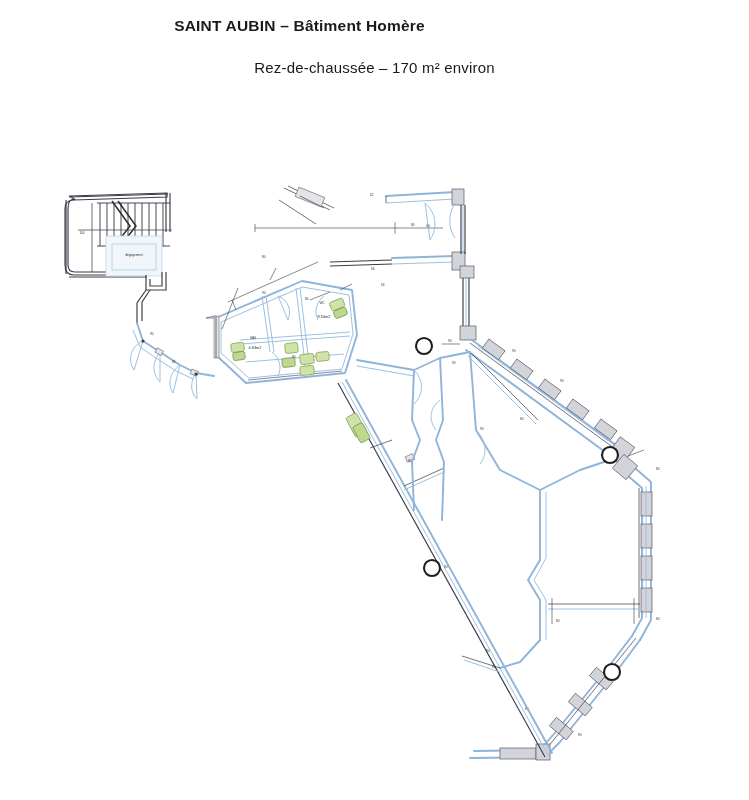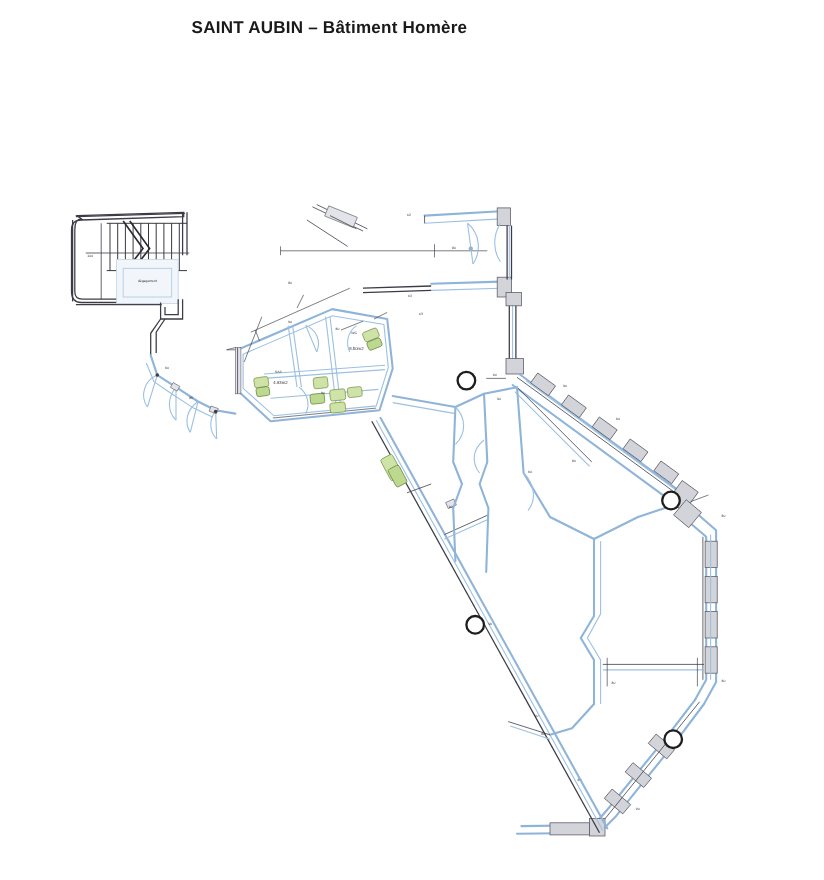--- a/index.html
+++ b/index.html
@@ -45,20 +45,21 @@
   .lbl-tiny{font-size:3.1px;}
   .lbl-xs{font-size:3.9px;}
   .stair-room{fill:#f2f6fb;stroke:#c3d6e8;stroke-width:.8;}
 </style>
 </head>
 <body>
 
 <div class="page">
 
   <div class="title">SAINT AUBIN – Bâtiment Homère</div>
+  <div class="subtitle">Rez-de-chaussée – 170 m² environ</div>
 
   <div class="plan-wrap">
     <svg class="plan" viewBox="0 0 749 800" xmlns="http://www.w3.org/2000/svg">
 
       <g>
 
         <path class="w-dark" d="M 70 196 L 167 193 L 167 197 L 74 200
                                  C 68 200 65 203 65 209
                                  L 65 265 C 65 271 68 275 74 275
                                  L 146 275 L 146 272 L 75 272

